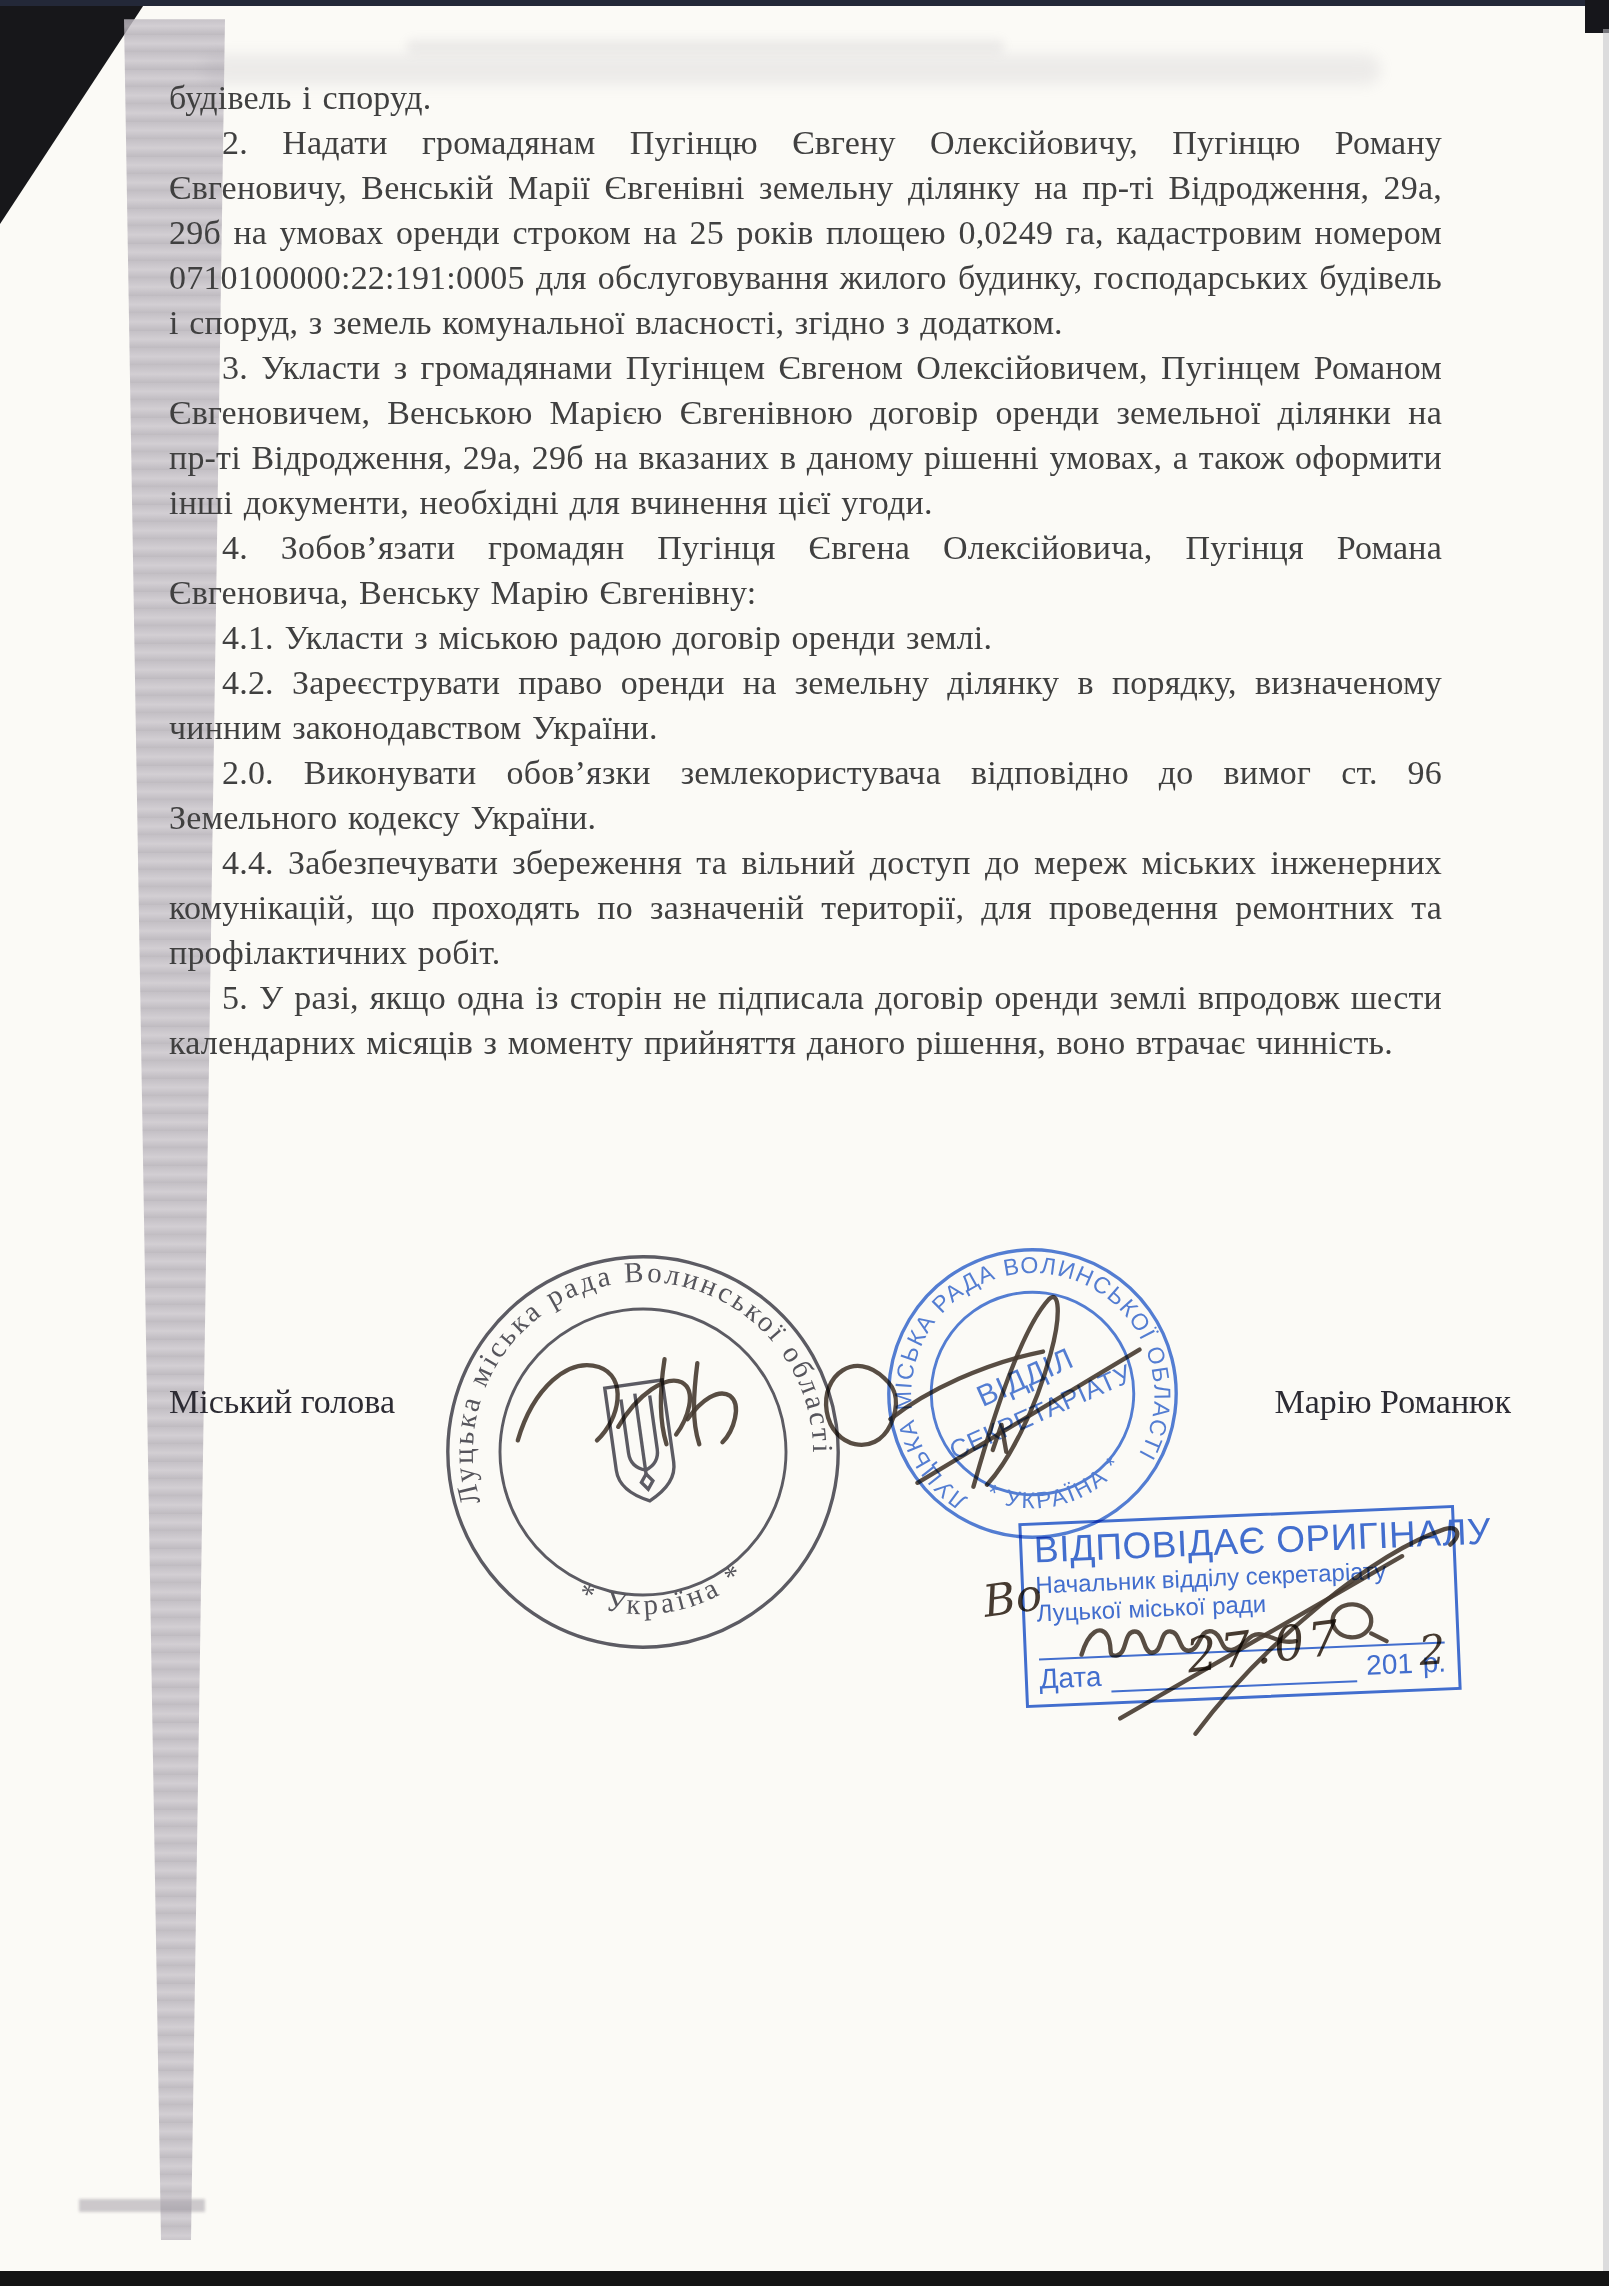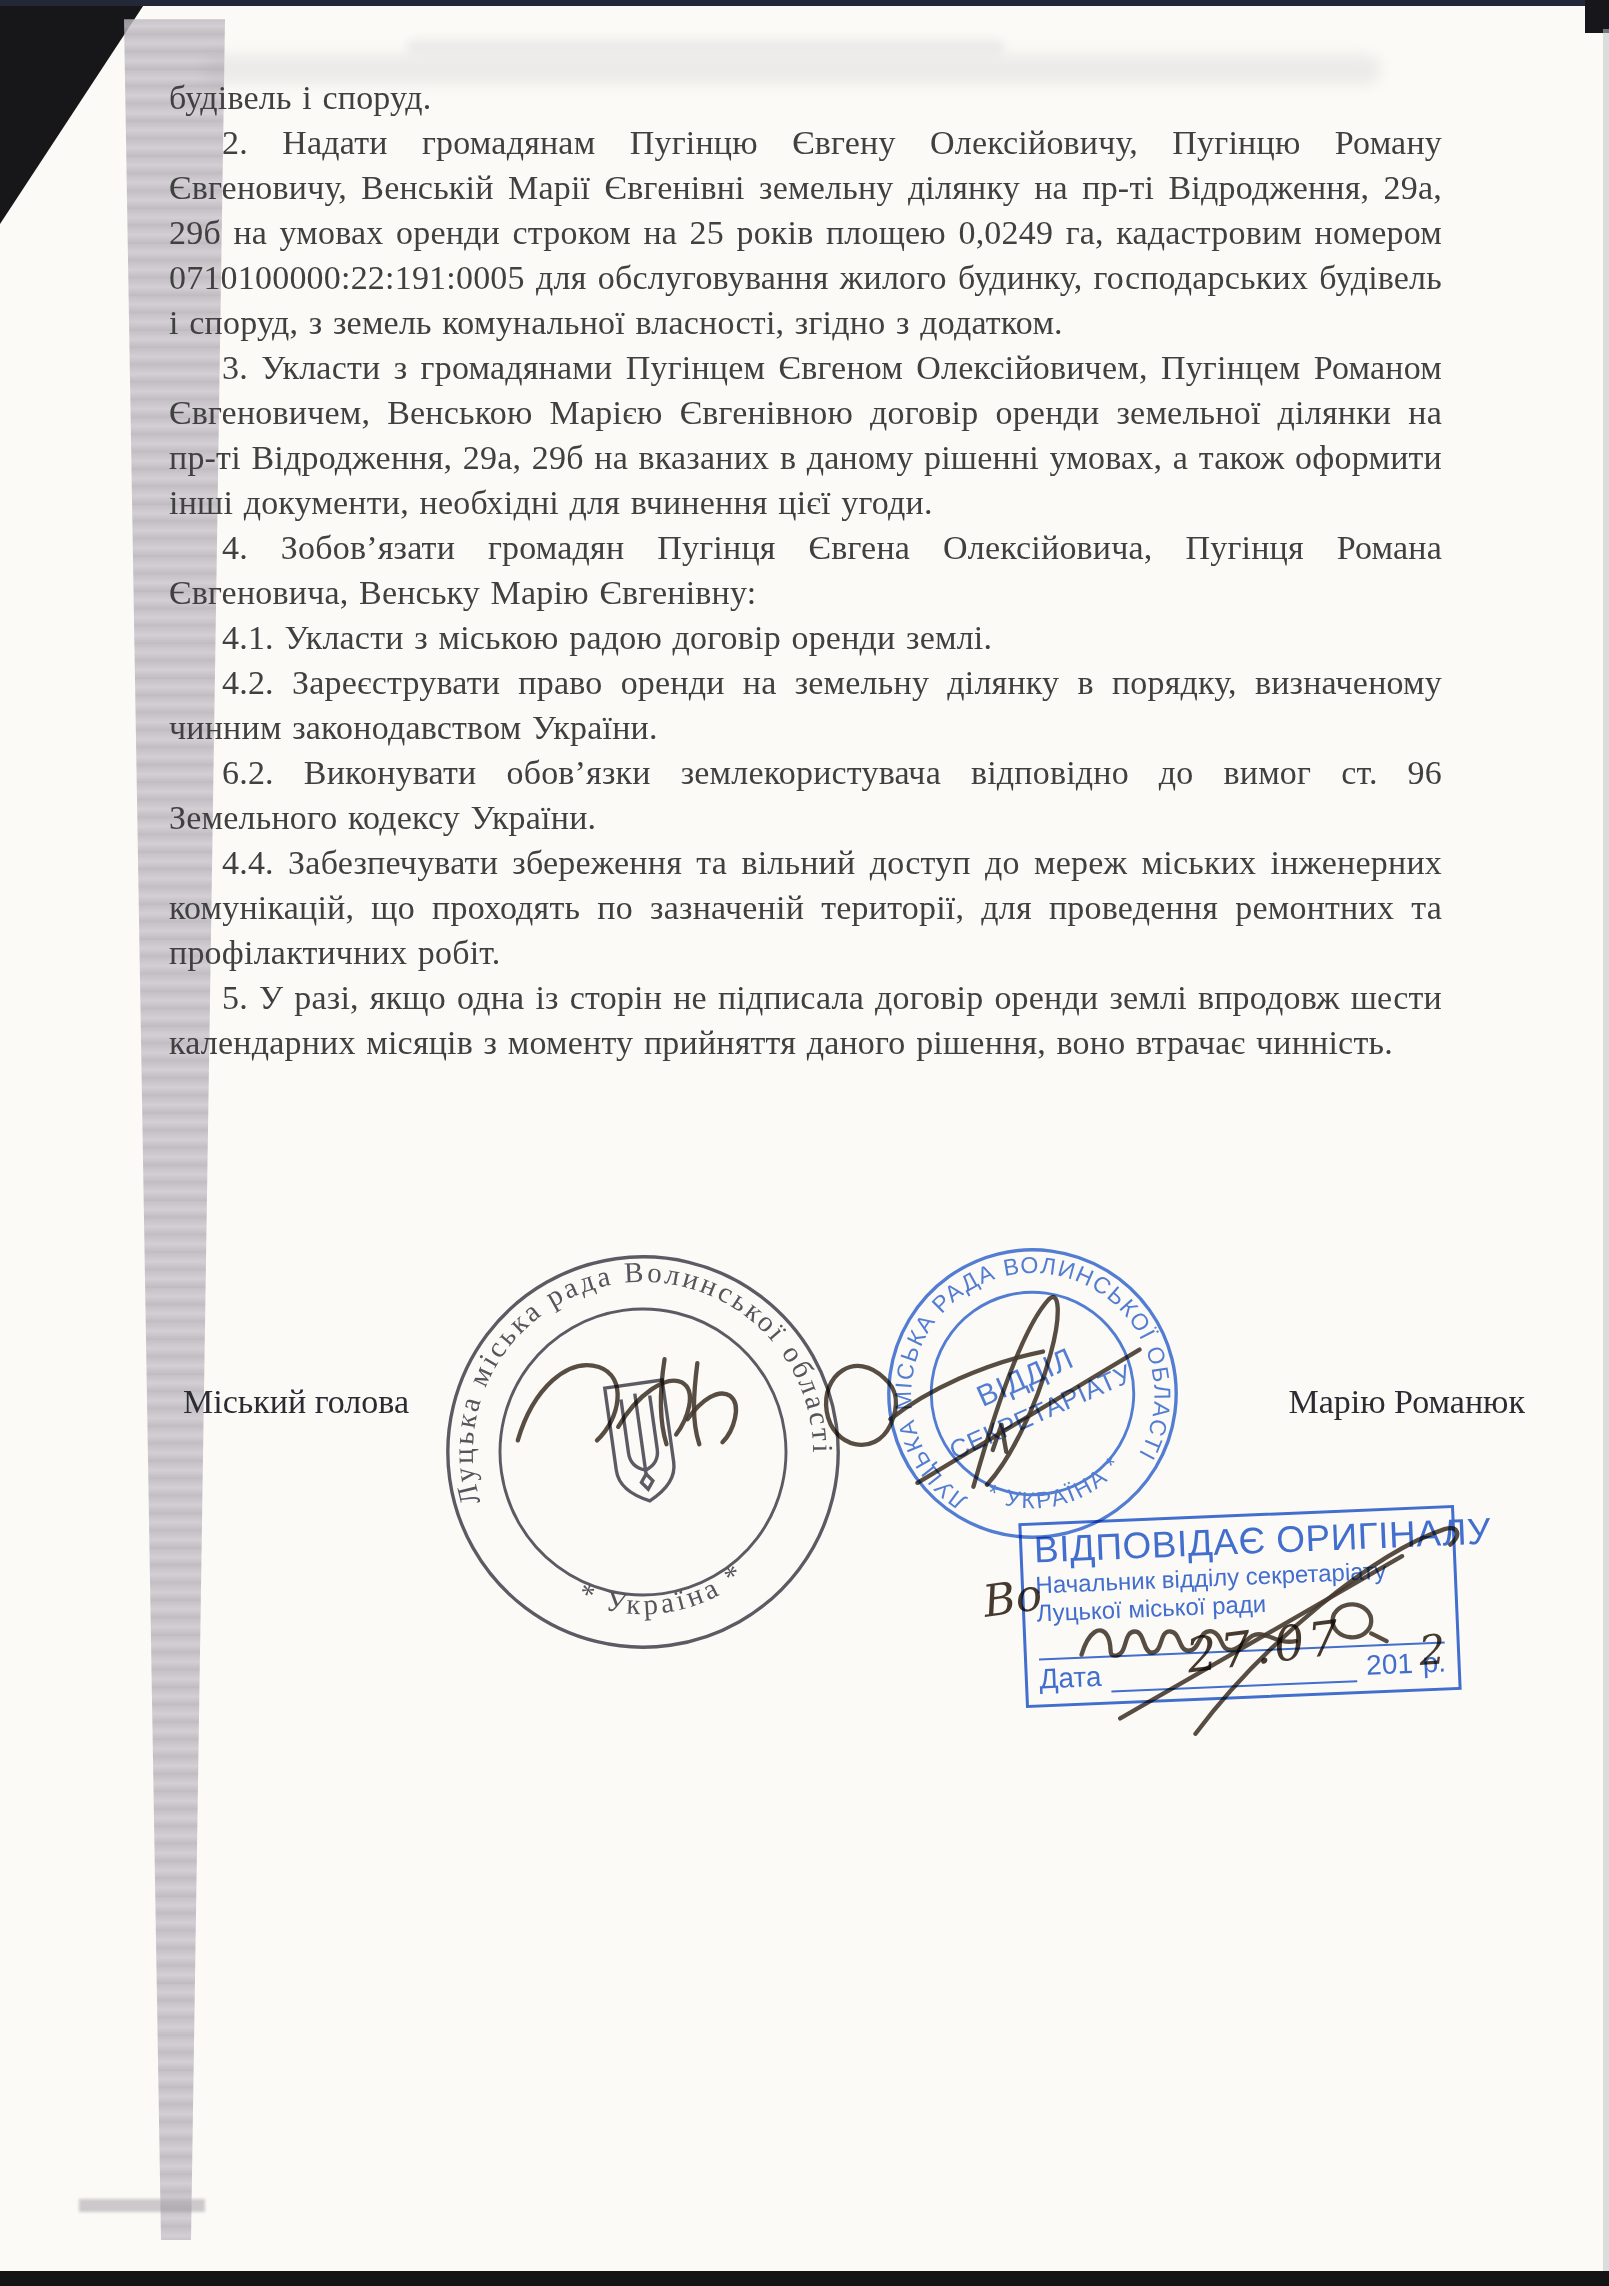--- a/index.html
+++ b/index.html
@@ -26,21 +26,21 @@
   .top-smudge2{position:absolute;left:406px;top:39px;width:599px;height:15.4px;background:#9b97a2;
     opacity:.14;filter:blur(4.8px);border-radius:9.7px;}
 
   
   .doc-text{position:absolute;left:169px;top:75px;width:1273px;
     font-size:34px;line-height:45px;color:#404040;text-align:justify;
     letter-spacing:0.2px;word-spacing:1.9px;}
   .doc-text p{margin:0;text-indent:53px;}
   .doc-text p.lead{text-indent:0;}
 
-  .sig-row{position:absolute;left:183px;top:1383px;width:1342px;display:flex;
+  .sig-row{position:absolute;left:169px;top:1383px;width:1342px;display:flex;
     justify-content:space-between;font-size:34px;color:#2c2b33;}
 
   
   .seal{position:absolute;mix-blend-mode:multiply;}
   .seal-black{left:443px;top:1252px;transform:rotate(-8deg);}
   .seal-black circle,.seal-black path{stroke:#5d5d66;fill:none;}
   .seal-black text{fill:#57575f;}
   .seal-black .ring-t{font:30px "Liberation Serif",serif;letter-spacing:3px;}
   .seal-black .ring-b{font:30px "Liberation Serif",serif;letter-spacing:4px;}
   .seal-blue{left:884px;top:1245px;transform:rotate(-14deg);opacity:.95;}
@@ -87,21 +87,21 @@
 <div class="top-smudge2"></div>
 <div class="bottom-bar"></div>
 
 <div class="doc-text">
   <p class="lead">будівель і споруд.</p>
   <p>2. Надати громадянам Пугінцю Євгену Олексійовичу, Пугінцю Роману Євгеновичу, Венській Марії Євгенівні земельну ділянку на пр-ті Відродження, 29а, 29б на умовах оренди строком на 25 років площею 0,0249 га, кадастровим номером 0710100000:22:191:0005 для обслуговування жилого будинку, господарських будівель і споруд, з земель комунальної власності, згідно з додатком.</p>
   <p>3. Укласти з громадянами Пугінцем Євгеном Олексійовичем, Пугінцем Романом Євгеновичем, Венською Марією Євгенівною договір оренди земельної ділянки на пр-ті Відродження, 29а, 29б на вказаних в даному рішенні умовах, а також оформити інші документи, необхідні для вчинення цієї угоди.</p>
   <p>4. Зобов’язати громадян Пугінця Євгена Олексійовича, Пугінця Романа Євгеновича, Венську Марію Євгенівну:</p>
   <p>4.1. Укласти з міською радою договір оренди землі.</p>
   <p>4.2. Зареєструвати право оренди на земельну ділянку в порядку, визначеному чинним законодавством України.</p>
-  <p>6.2. Виконувати обов’язки землекористувача відповідно до вимог ст. 96 Земельного кодексу України.</p>
+  <p>2.0. Виконувати обов’язки землекористувача відповідно до вимог ст. 96 Земельного кодексу України.</p>
   <p>4.4. Забезпечувати збереження та вільний доступ до мереж міських інженерних комунікацій, що проходять по зазначеній території, для проведення ремонтних та профілактичних робіт.</p>
   <p>5. У разі, якщо одна із сторін не підписала договір оренди землі впродовж шести календарних місяців з моменту прийняття даного рішення, воно втрачає чинність.</p>
 </div>
 
 <div class="sig-row">
   <span>Міський голова</span>
   <span>Марію Романюк</span>
 </div>
 
 <svg class="seal seal-black" width="400" height="400" viewBox="0 0 414 414">

